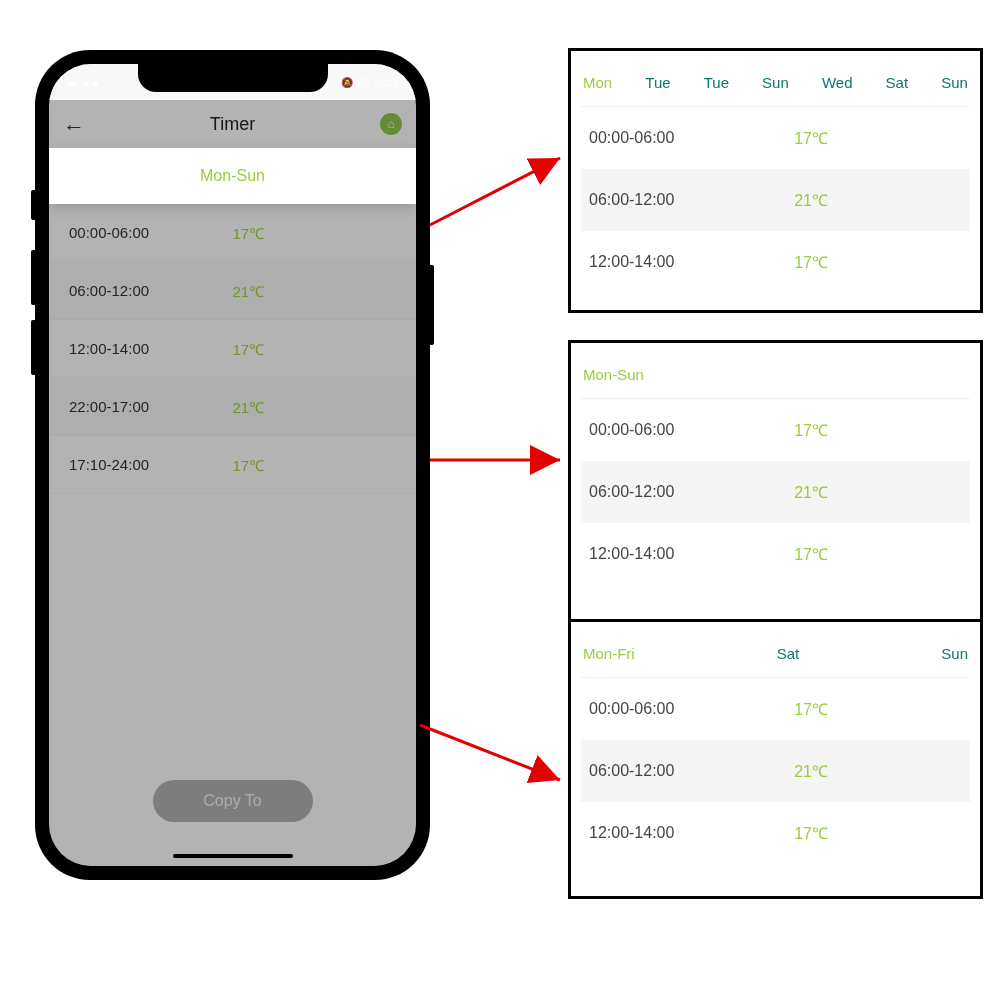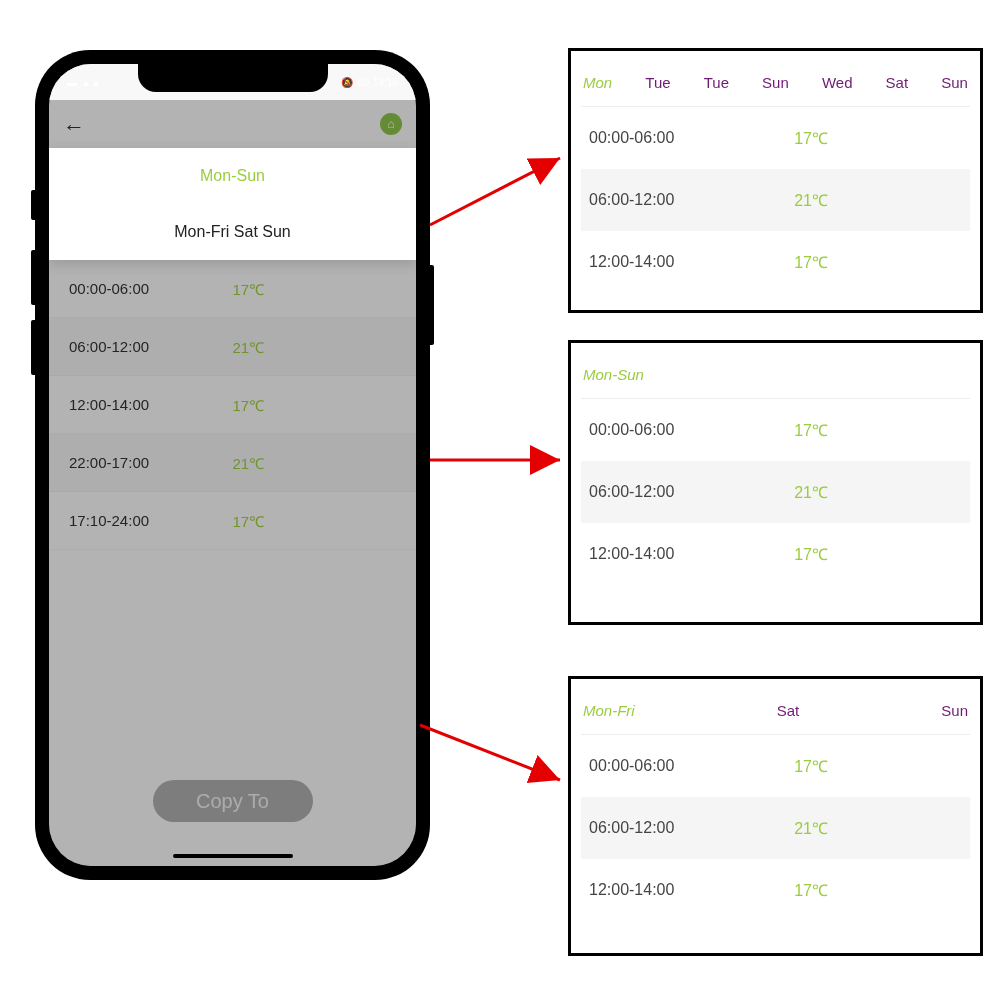--- a/index.html
+++ b/index.html
@@ -115,54 +115,54 @@
     position: absolute;
     bottom: 44px;
     left: 50%; transform: translateX(-50%);
     width: 160px; height: 42px;
     border-radius: 22px;
     background: #aeaeae;
     color: #eee;
     display: flex;
     align-items: center;
     justify-content: center;
-    font-size: 20px;
+    font-size: 16px;
     z-index: 40;
   }
   .home-indicator {
     position:absolute; bottom:8px; left:50%; transform:translateX(-50%);
     width:120px; height:4px; border-radius:2px; background:#000; z-index:70;
   }
 
   
   .panel {
     position: absolute;
     right: 18px;
     width: 415px;
     border: 3px solid #000;
     background: #fff;
     padding: 8px 10px 0 10px;
   }
   .panel-1 { top: 48px; height: 265px; }
   .panel-2 { top: 340px; height: 285px; }
-  .panel-3 { top: 676px; height: 280px; }
+  .panel-3 { top: 619px; height: 280px; }
 
   .panel .tabs {
     display: flex;
     height: 48px;
     align-items: center;
     border-bottom: 1px solid #eee;
     font-size: 15px;
     color: #555;
   }
   .panel-1 .tabs { justify-content: space-between; padding: 0 2px; }
   .panel-2 .tabs { padding: 0 2px; }
   .panel-3 .tabs { justify-content: space-between; padding: 0 2px; }
-  .tabs .tab { color: #701a75; }
-  .tabs .tab.active { color: #9bcc3e; font-style: italic; }
+  .tabs .tab { color: #0f766e; }
+  .tabs .tab.active { color: #9bcc3e; }
 
   .panel .prow {
     height: 62px;
     display: flex;
     align-items: center;
     padding: 0 8px;
     font-size: 16px;
   }
   .panel .prow.alt { background: #f5f5f5; }
   .panel .prow .time { flex: 0 0 55%; color: #444; }
@@ -198,26 +198,26 @@
         </div>
         <div class="right">
           <span class="sb-icon">🔕</span>
           <span class="sb-icon">60</span>
           <span>14:15</span>
         </div>
       </div>
 
       <div class="header">
         <div class="back">←</div>
+        <div class="title">Timer</div>
         <div class="home">⌂</div>
       </div>
 
       <div class="dropdown">
         <div class="opt active">Mon-Sun</div>
-        <div class="opt">Mon-Fri Sat Sun</div>
       </div>
 
       <div class="schedule">
         <div class="row">
           <span class="time">00:00-06:00</span>
           <span class="temp">17℃</span>
         </div>
         <div class="row">
           <span class="time">06:00-12:00</span>
           <span class="temp">21℃</span>

